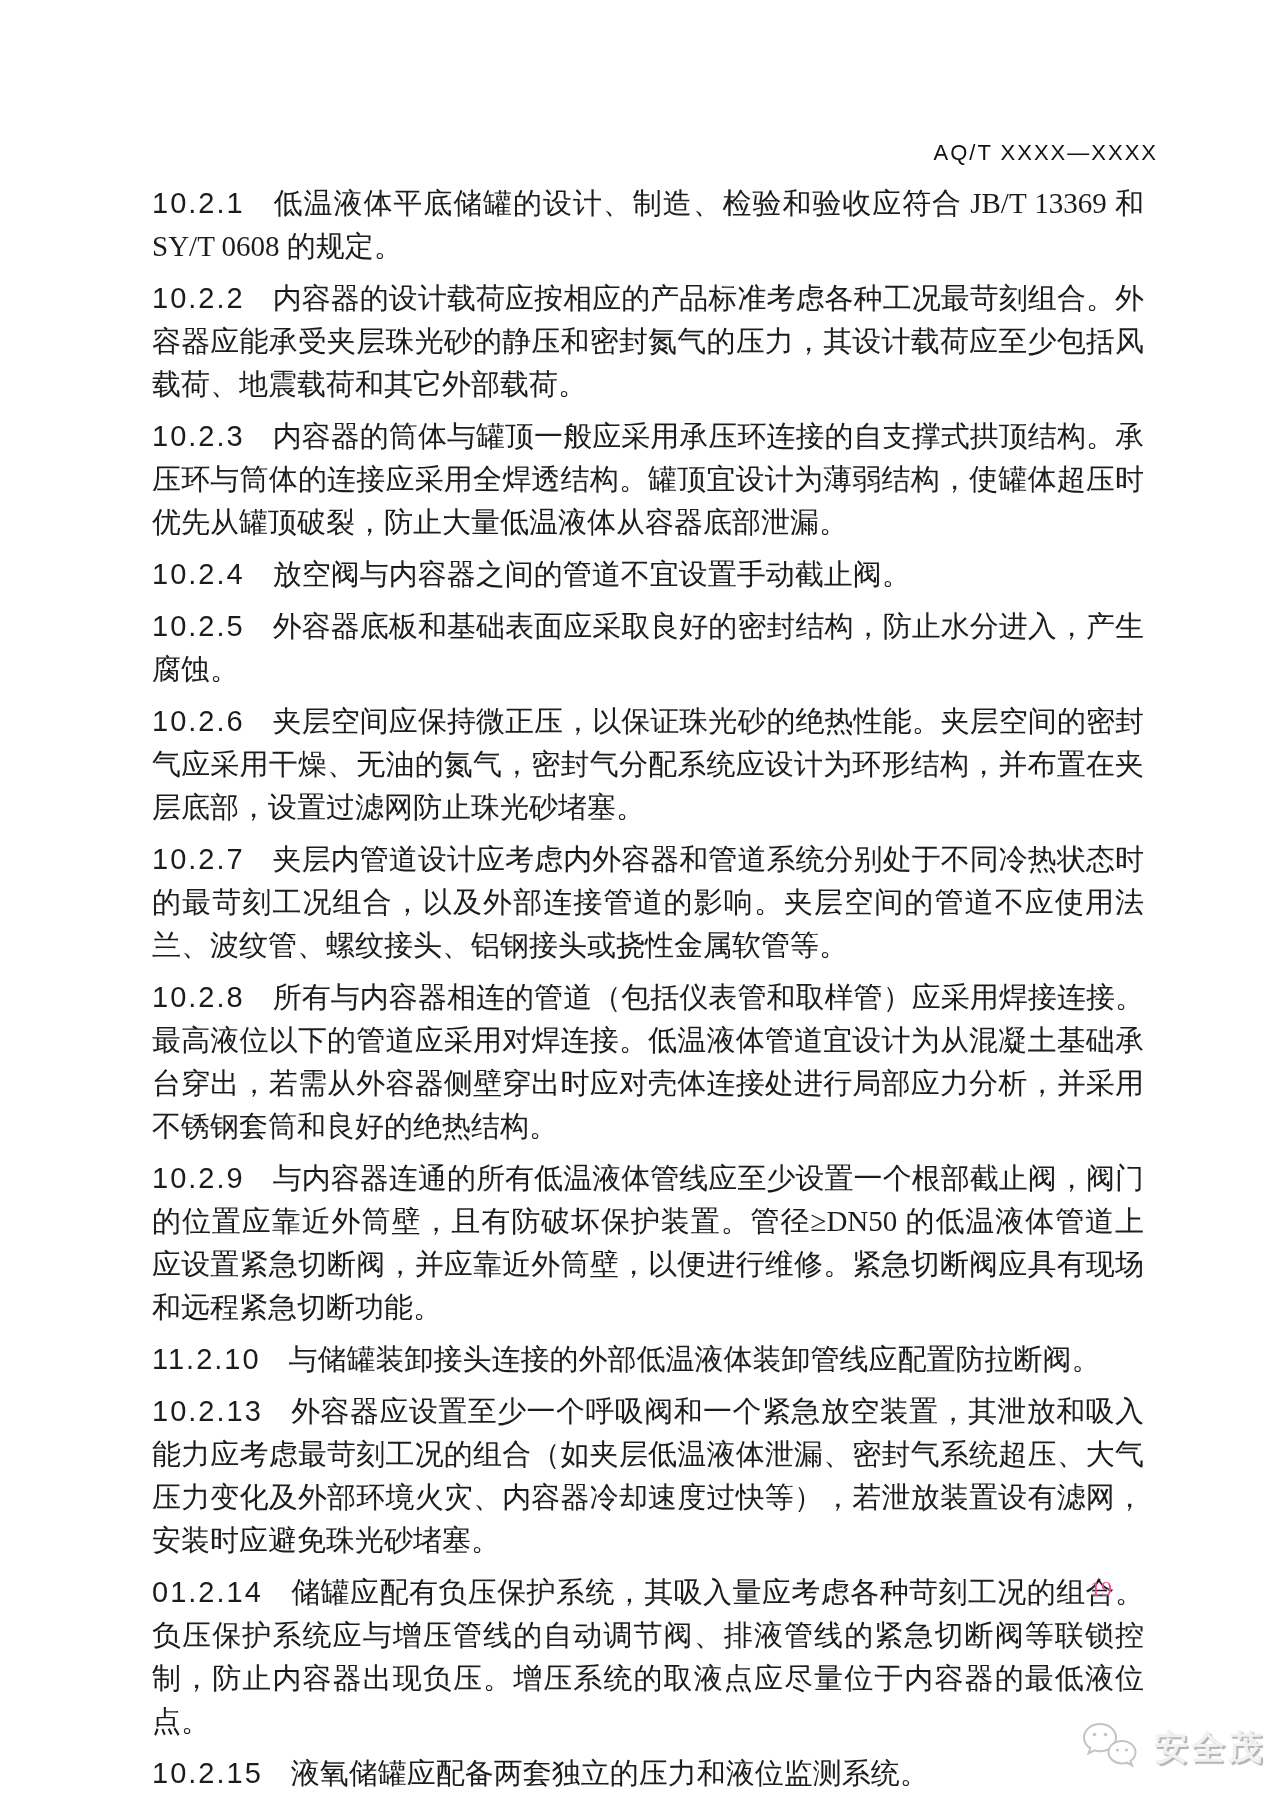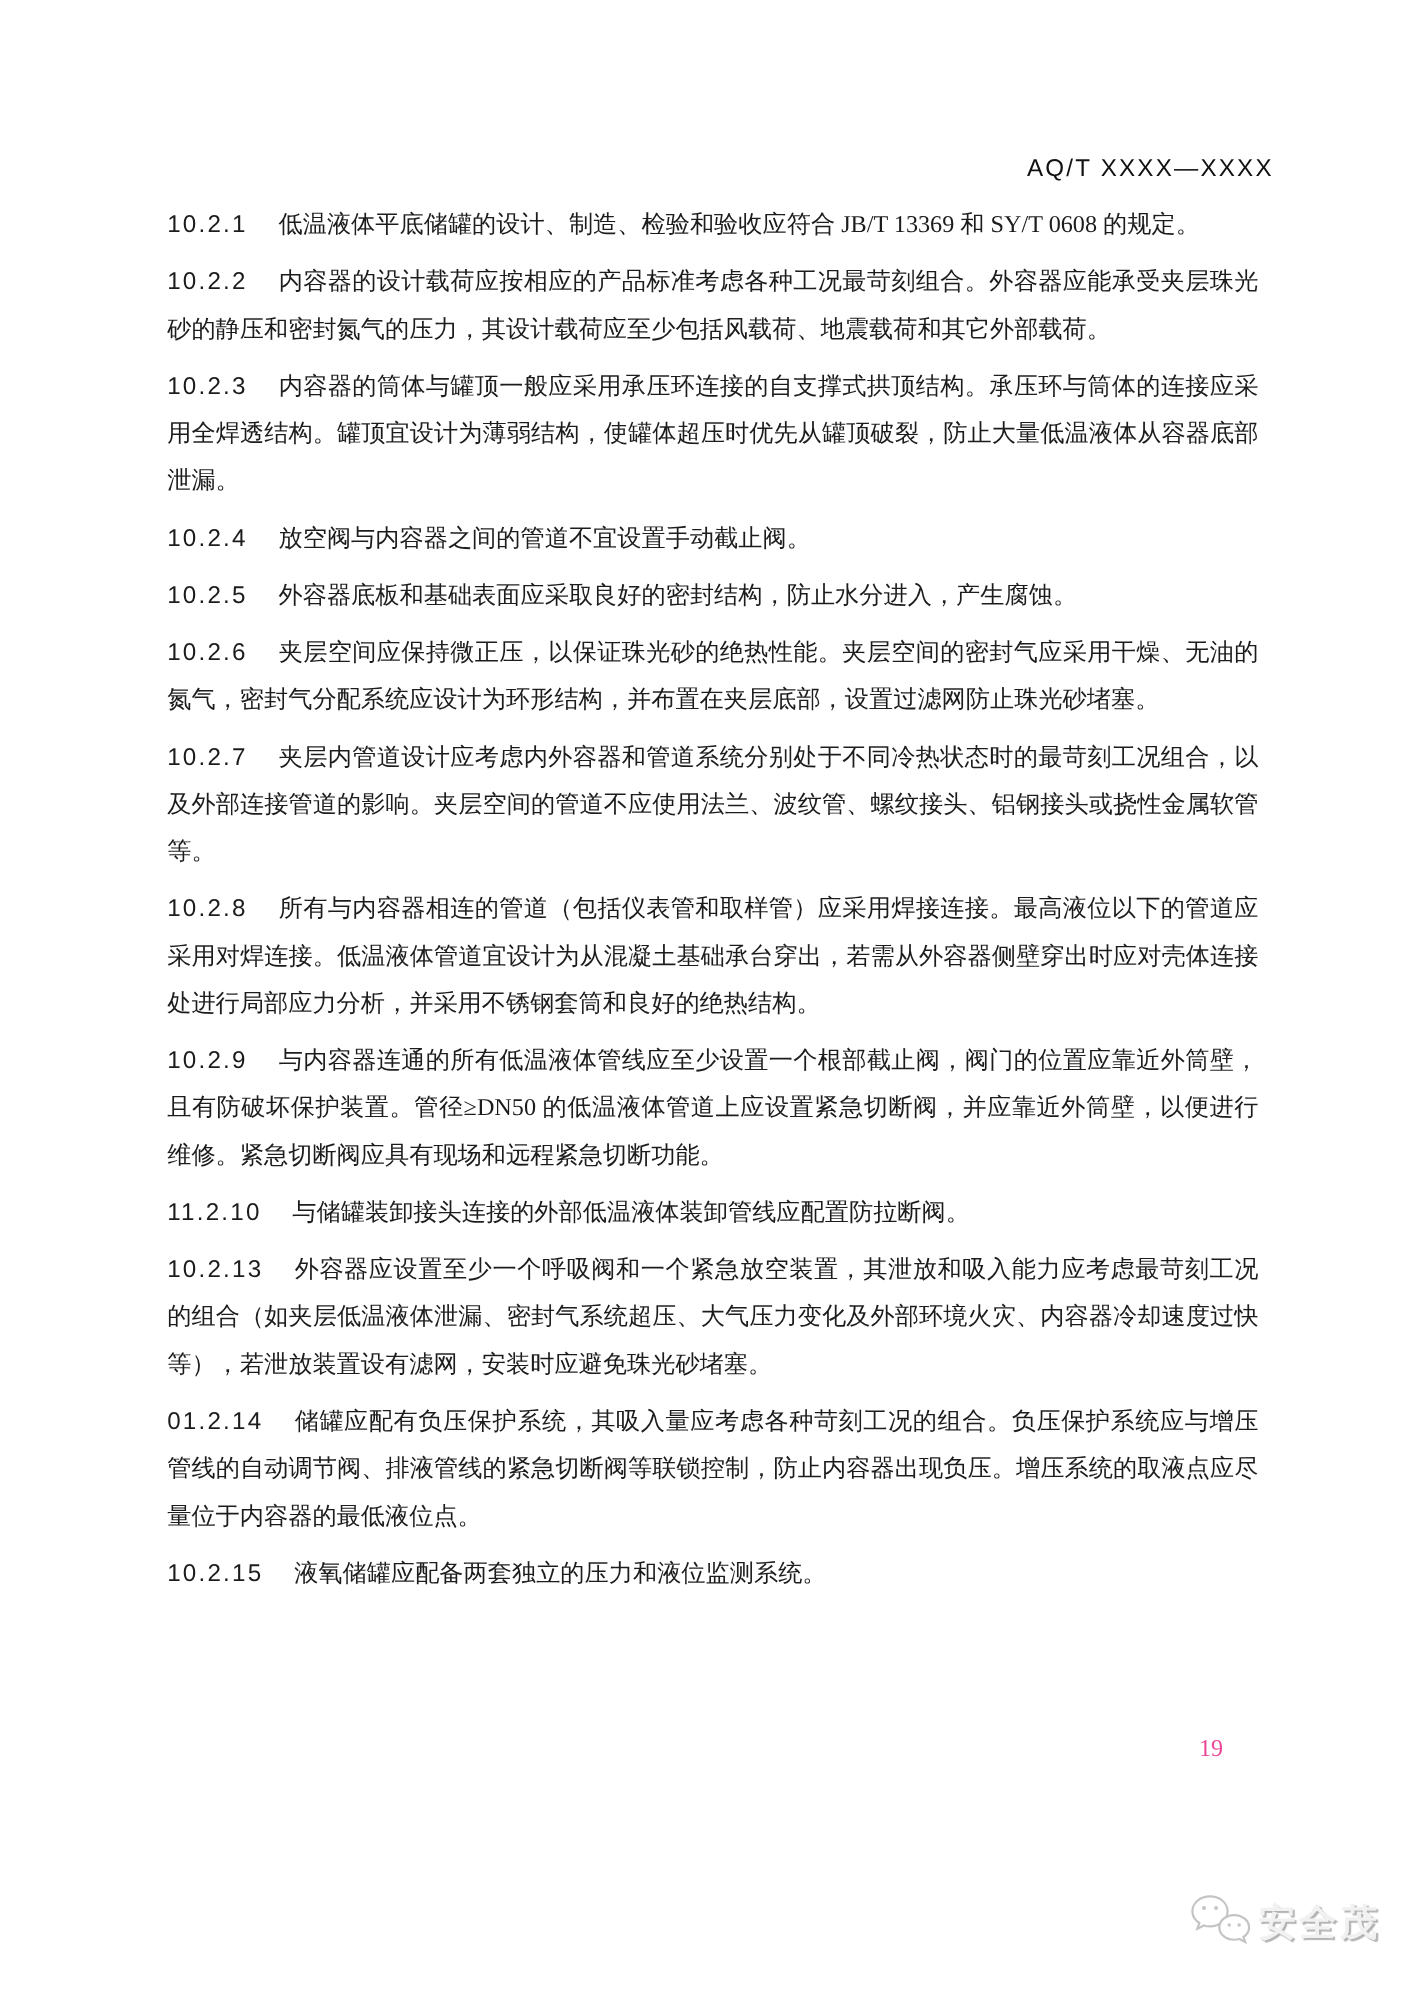--- a/index.html
+++ b/index.html
@@ -27,21 +27,21 @@
     letter-spacing: 2px;
     color: #111111;
   }
   .body {
     position: absolute;
     top: 182px;
     left: 152px;
     width: 1008px;
   }
   .clause {
-    font-size: 22px;
+    font-size: 29px;
     line-height: 43px;
     text-align: justify;
     margin: 0 16px 9px 0;
     color: #1c1c1c;
   }
   .clause .num {
     font-family: "Liberation Sans", "DejaVu Sans", sans-serif;
     letter-spacing: 2px;
     margin-right: 28px;
     white-space: nowrap;
@@ -53,21 +53,21 @@
     font-size: 22px;
     font-family: "Liberation Serif", "DejaVu Serif", serif;
     color: #ec4899;
   }
   .watermark {
     position: absolute;
     top: 1722px;
     left: 1082px;
     display: flex;
     align-items: center;
-    gap: 6px;
+    gap: 16px;
   }
   .watermark .brand-text {
     font-family: "Liberation Sans", "DejaVu Sans", sans-serif;
     font-size: 34px;
     font-weight: bold;
     color: #f1f1f1;
     text-shadow: 2px 2px 1px #b3b3b3;
     letter-spacing: 3px;
     white-space: nowrap;
   }

